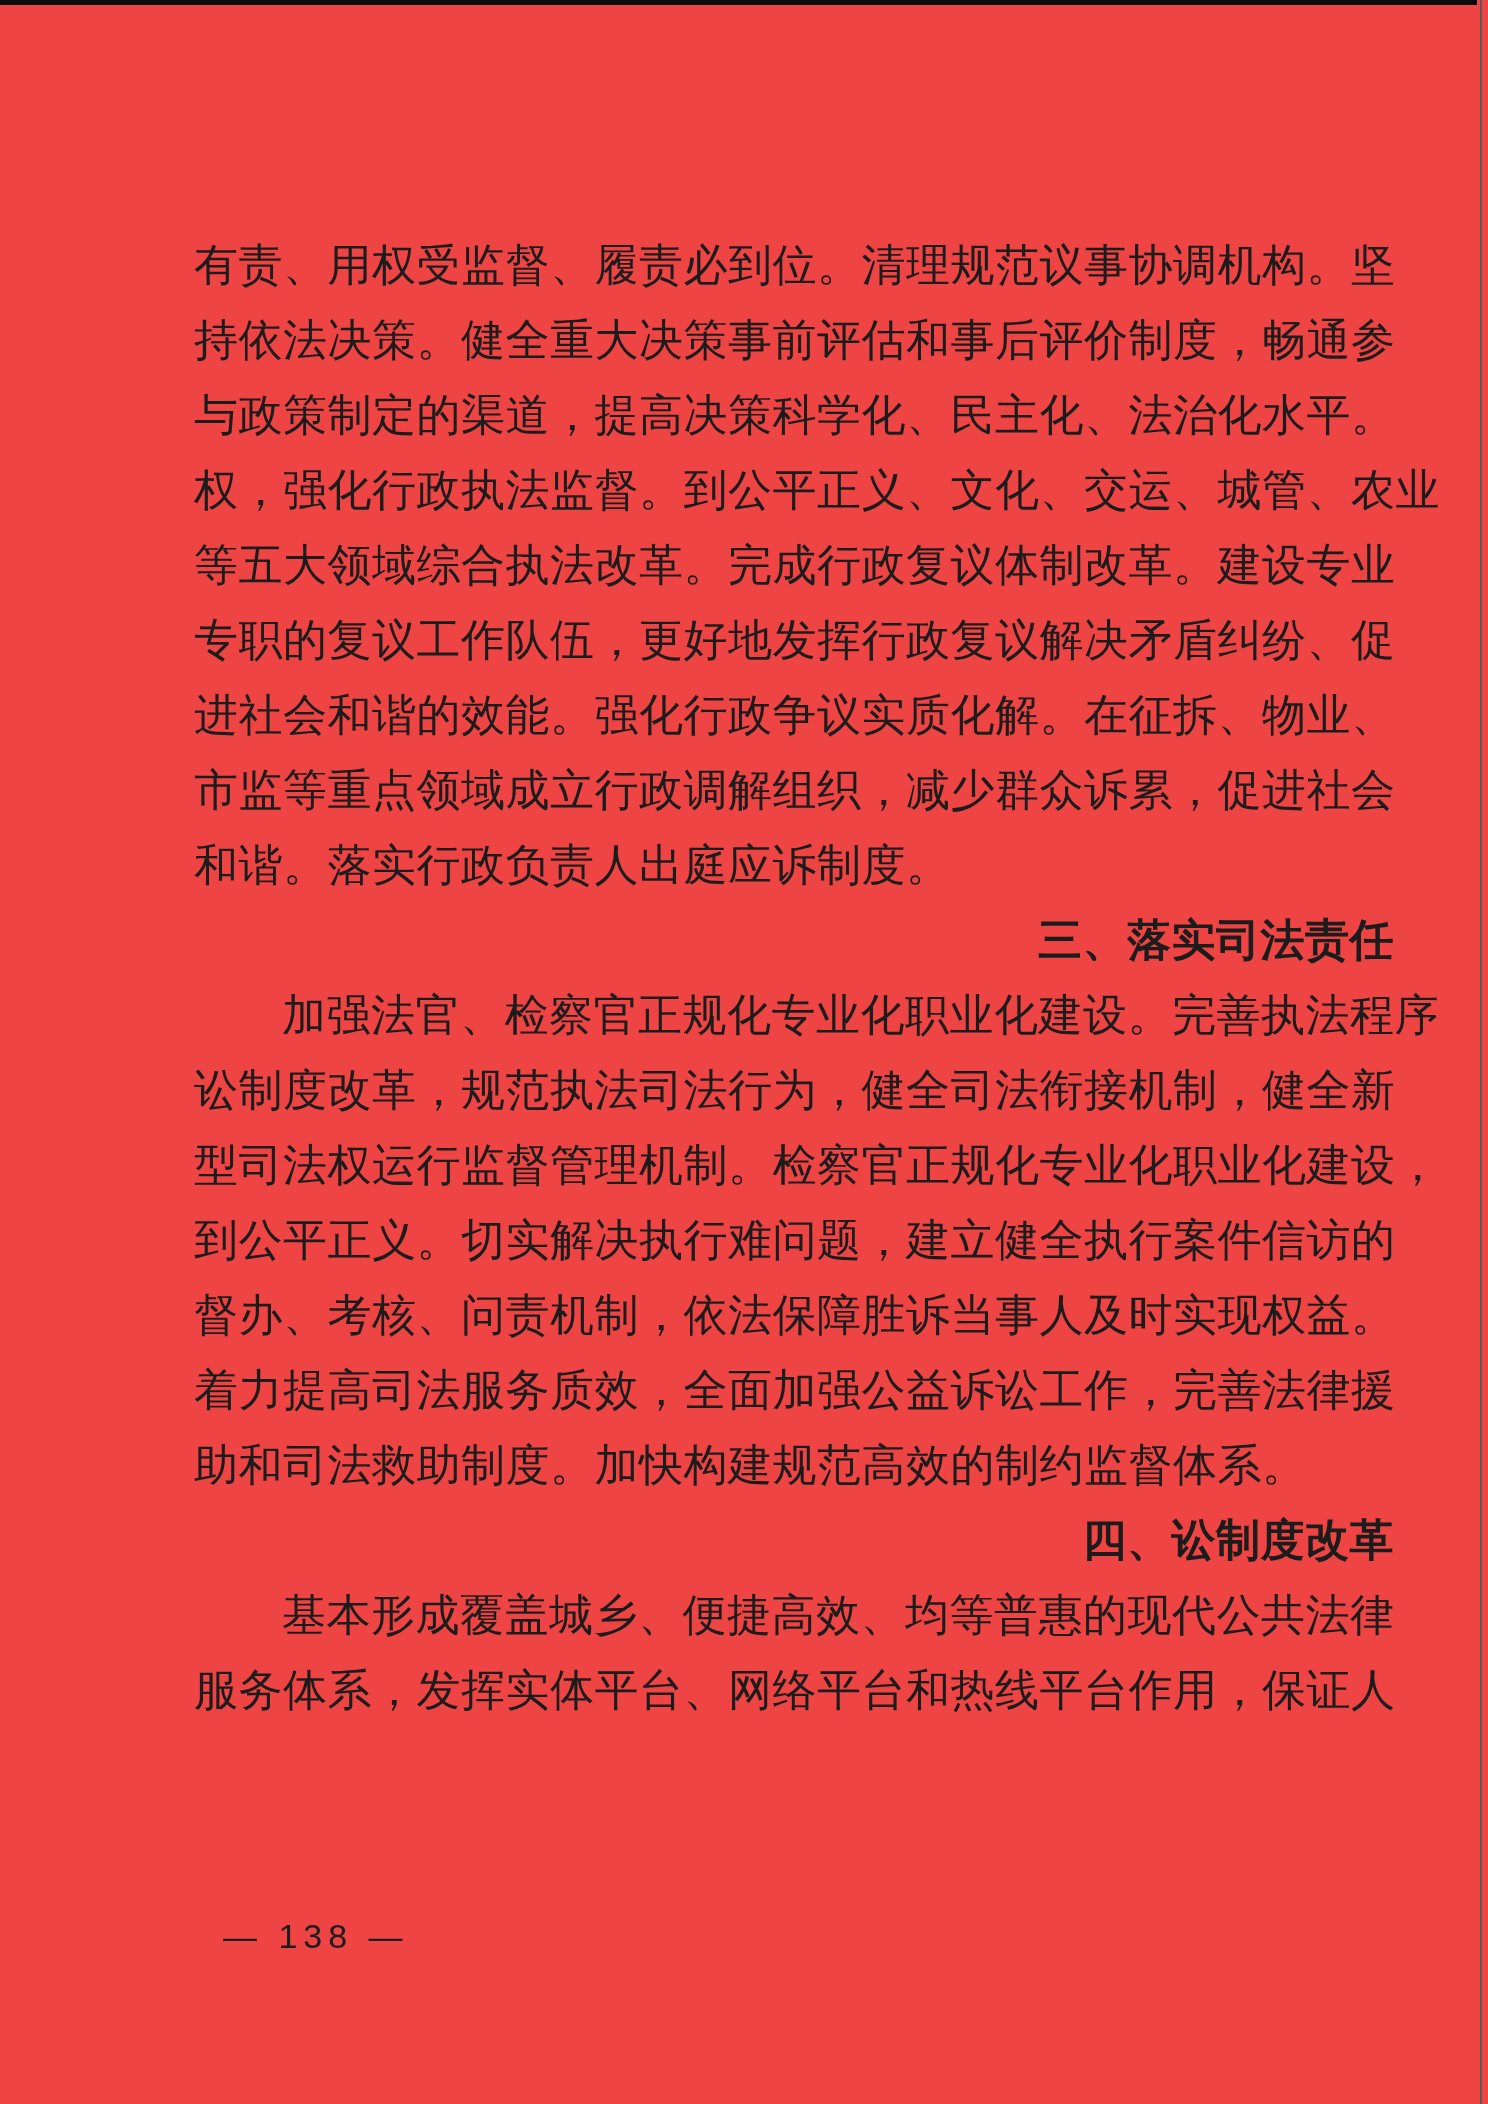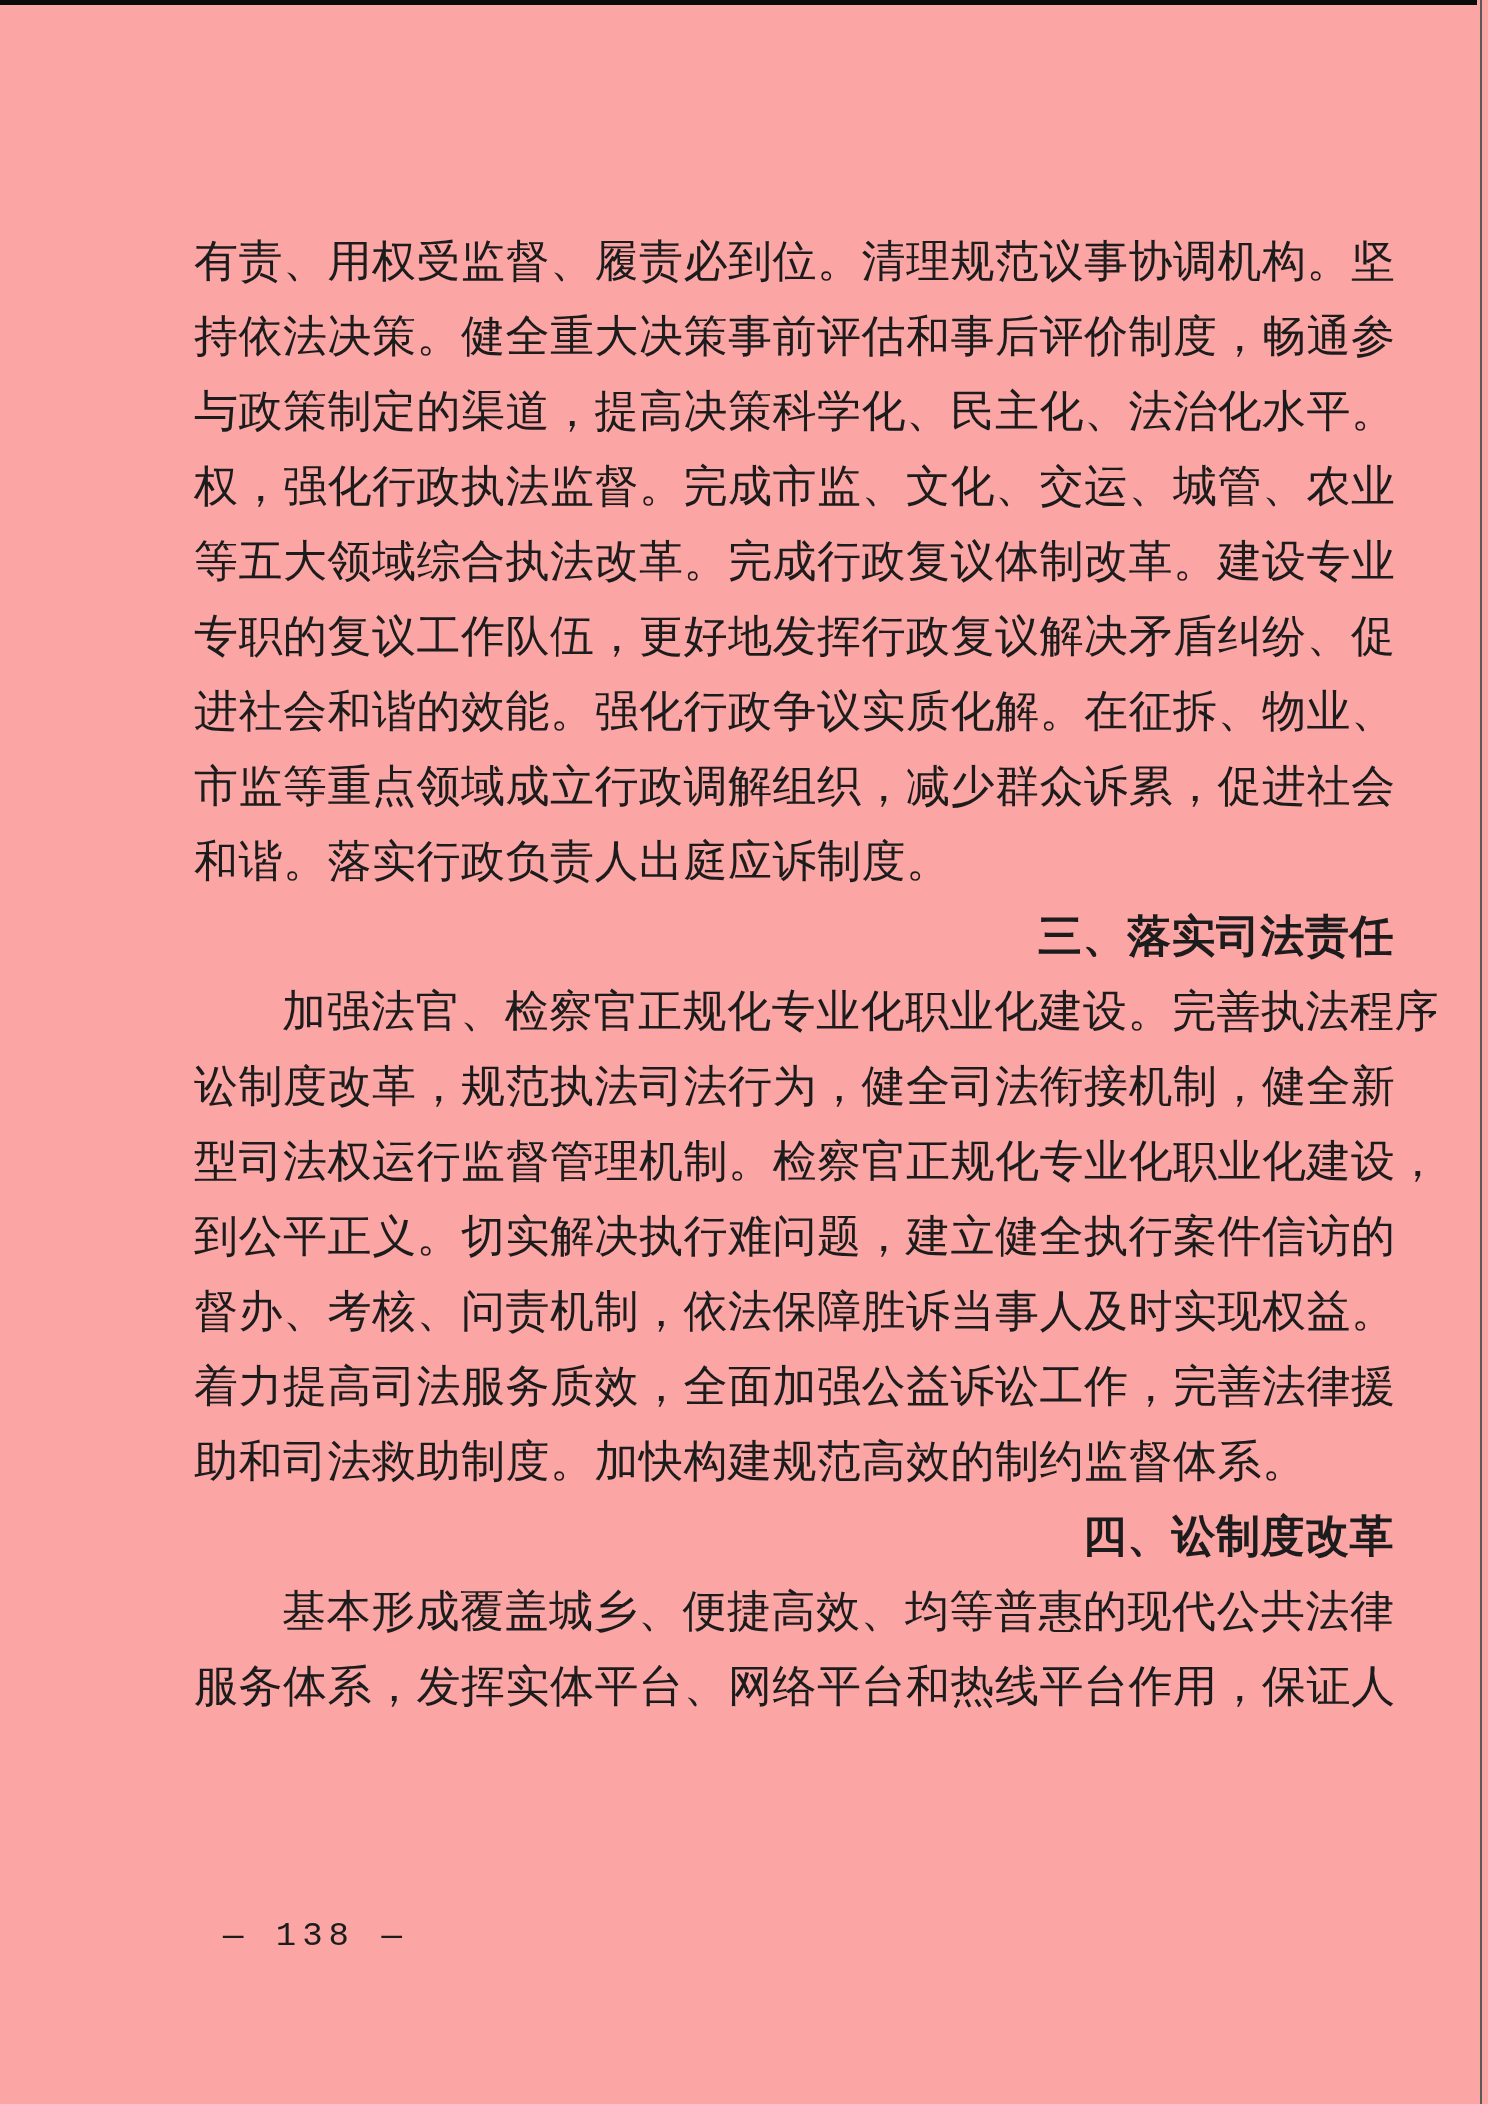--- a/index.html
+++ b/index.html
@@ -5,23 +5,22 @@
   html,body{margin:0;padding:0;}
   body{
     width:1488px;height:2104px;
     background:#ffffff;
     font-family:"Liberation Sans","DejaVu Sans",sans-serif;
     position:relative;
     overflow:hidden;
   }
   .page{
     position:absolute;inset:0;
-    background:#fca5a5;
+    background:#ef4444;
     color:var(--text-color,#1c1c1c);
-    font-family:Liberation Mono, monospace;
   }
   .top-edge-bar{
     position:absolute;left:0;top:0;
     width:1477px;height:5px;
     background:var(--edge-color,#0b0b0b);
   }
   .scan-edge-line{
     position:absolute;left:1480px;top:0;
     width:2px;height:2104px;
     background:var(--scanline-color,#5a5a5a);
@@ -52,21 +51,21 @@
 <body style="--text-color: #1c1c1c; --edge-color: #0b0b0b; --scanline-color: #5a5a5a;">
 
 <div class="page">
   <div class="top-edge-bar"></div>
   <div class="scan-edge-line"></div>
 
   <div class="doc-body">
     <div class="text-line">有责、用权受监督、履责必到位。清理规范议事协调机构。坚</div>
     <div class="text-line">持依法决策。健全重大决策事前评估和事后评价制度，畅通参</div>
     <div class="text-line">与政策制定的渠道，提高决策科学化、民主化、法治化水平。</div>
-    <div class="text-line">权，强化行政执法监督。完成市监、文化、交运、城管、农业</div>
+    <div class="text-line">权，强化行政执法监督。到公平正义、文化、交运、城管、农业</div>
     <div class="text-line">等五大领域综合执法改革。完成行政复议体制改革。建设专业</div>
     <div class="text-line">专职的复议工作队伍，更好地发挥行政复议解决矛盾纠纷、促</div>
     <div class="text-line">进社会和谐的效能。强化行政争议实质化解。在征拆、物业、</div>
     <div class="text-line">市监等重点领域成立行政调解组织，减少群众诉累，促进社会</div>
     <div class="text-line">和谐。落实行政负责人出庭应诉制度。</div>
     <div class="text-line heading indent">三、落实司法责任</div>
     <div class="text-line indent">加强法官、检察官正规化专业化职业化建设。完善执法程序</div>
     <div class="text-line">讼制度改革，规范执法司法行为，健全司法衔接机制，健全新</div>
     <div class="text-line">型司法权运行监督管理机制。检察官正规化专业化职业化建设，</div>
     <div class="text-line">到公平正义。切实解决执行难问题，建立健全执行案件信访的</div>

